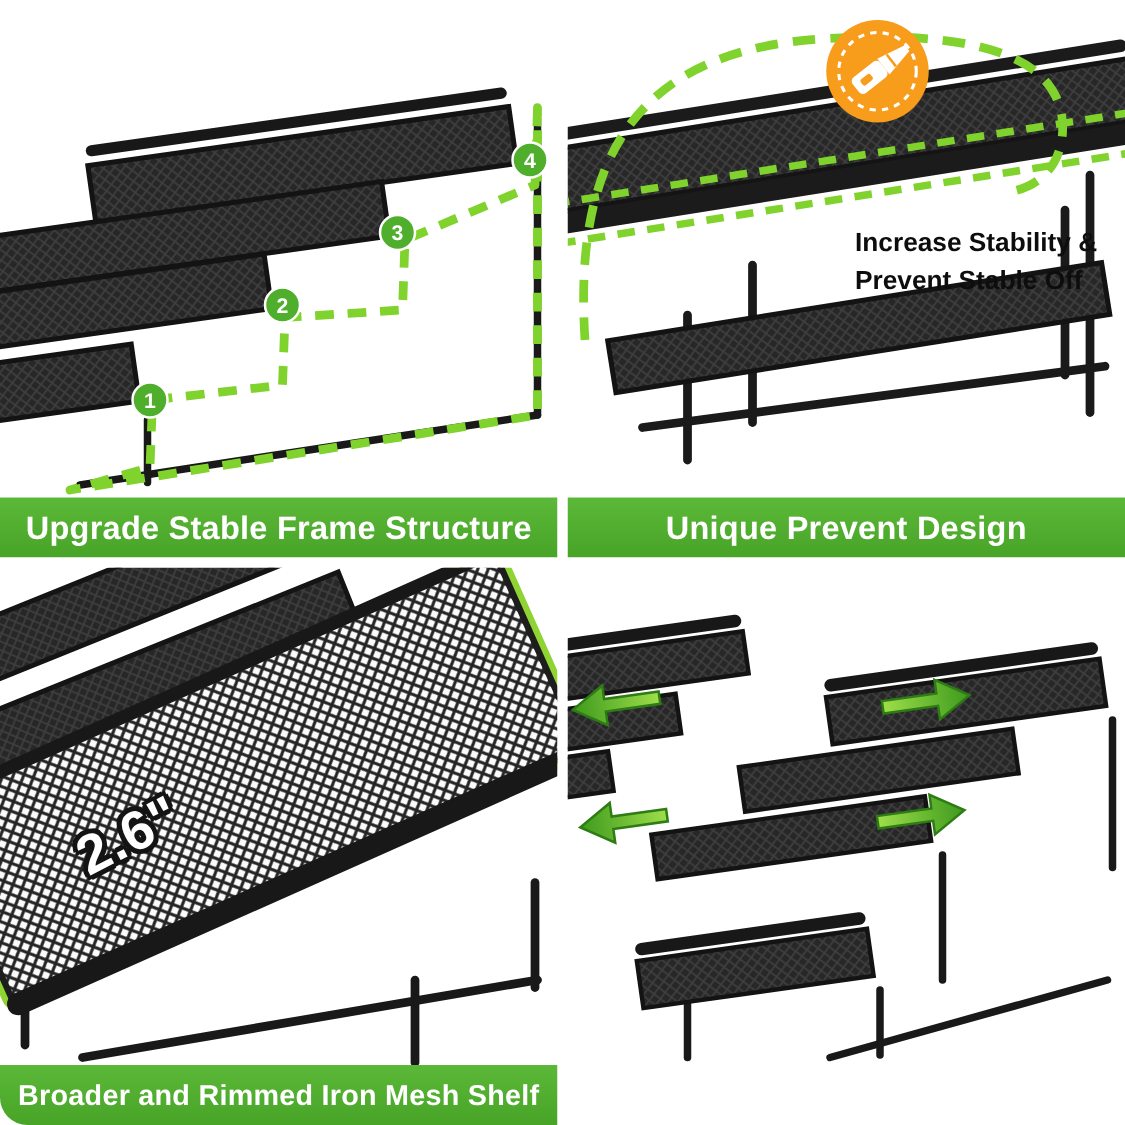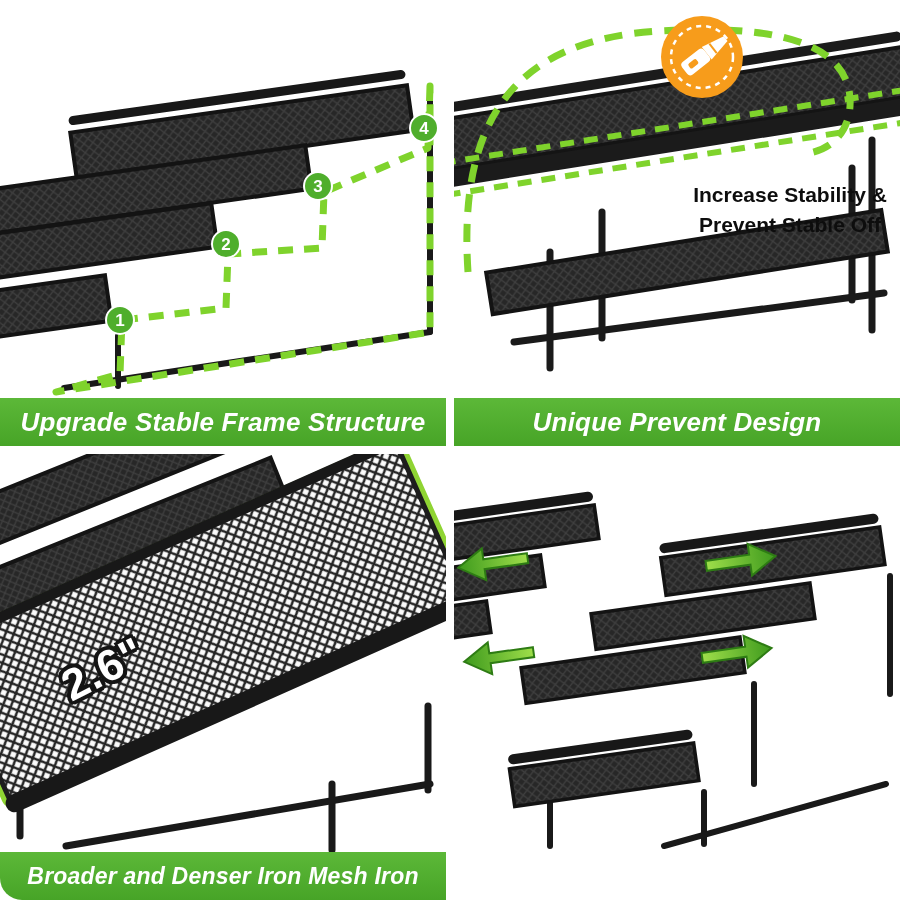--- a/index.html
+++ b/index.html
@@ -3,25 +3,25 @@
 <meta charset="utf-8">
 <style>
   html,body{margin:0;padding:0;background:#ffffff;}
   body{width:900px;height:900px;font-family:"Liberation Sans",sans-serif;-webkit-font-smoothing:antialiased;}
   .canvas{position:relative;width:900px;height:900px;border-radius:22px;overflow:hidden;background:#ffffff;}
   .grid{display:grid;grid-template-columns:446px 446px;grid-template-rows:446px 446px;gap:8px;width:900px;height:900px;background:#ffffff;}
   .panel{position:relative;background:#ffffff;overflow:hidden;}
   .photo{position:absolute;left:0;top:0;right:0;bottom:48px;}
   .photo svg{width:100%;height:100%;display:block;}
   .banner{position:absolute;left:0;right:0;bottom:0;height:48px;display:flex;align-items:center;justify-content:center;
-          background:linear-gradient(180deg,#5cb838 0%,#47a427 100%);font-style:italic;}
+          background:linear-gradient(180deg,#5cb838 0%,#47a427 100%);}
   .banner span{color:#ffffff;font-size:26px;font-weight:700;white-space:nowrap;letter-spacing:.2px;}
   .banner.long span{font-size:23px;}
   .banner.mid span{font-size:25px;}
-  .callout{position:absolute;left:230px;top:180px;width:212px;text-align:center;font-size:21px;font-weight:700;
+  .callout{position:absolute;left:230px;top:180px;width:212px;font-size:21px;font-weight:700;
            color:#0d0d0d;line-height:1.45;}
   .measure{position:absolute;left:60px;top:190px;transform:rotate(-27deg);font-size:44px;font-weight:800;color:#ffffff;
            letter-spacing:1px;
            text-shadow:-3px -3px 0 #141414,3px -3px 0 #141414,-3px 3px 0 #141414,3px 3px 0 #141414,
                        0 4px 0 #141414,4px 0 0 #141414,-4px 0 0 #141414,0 -4px 0 #141414;}
 </style>
 </head>
 <body>
 
 <div class="canvas">
@@ -153,21 +153,21 @@
           <g transform="translate(6,352) rotate(-24)">
             <rect x="2" y="-176" width="506" height="178" fill="none" stroke="#8fd433" stroke-width="7" rx="8"></rect>
             <rect x="6" y="-172" width="498" height="170" fill="url(#mL)" stroke="#1d1d1d" stroke-width="5"></rect>
             <rect x="0" y="-8" width="512" height="18" rx="9" fill="#181818"></rect>
             <rect x="0" y="-180" width="512" height="10" rx="5" fill="#181818"></rect>
           </g>
         </svg>
       </div>
       <div class="measure">2.6"</div>
       <div class="banner long">
-        <span>Broader and Denser Iron Mesh Iron</span>
+        <span>Broader and Rimmed Iron Mesh Shelf</span>
       </div>
     </div>
 
     <div class="panel">
       <div class="photo">
         <svg viewBox="0 0 446 398">
           <defs>
             <pattern id="mD" width="9" height="9" patternUnits="userSpaceOnUse">
               <rect width="9" height="9" fill="#272727"></rect>
               <path d="M0 9L9 0M0 0L9 9" stroke="#3f3f3f" stroke-width="1.3"></path>

